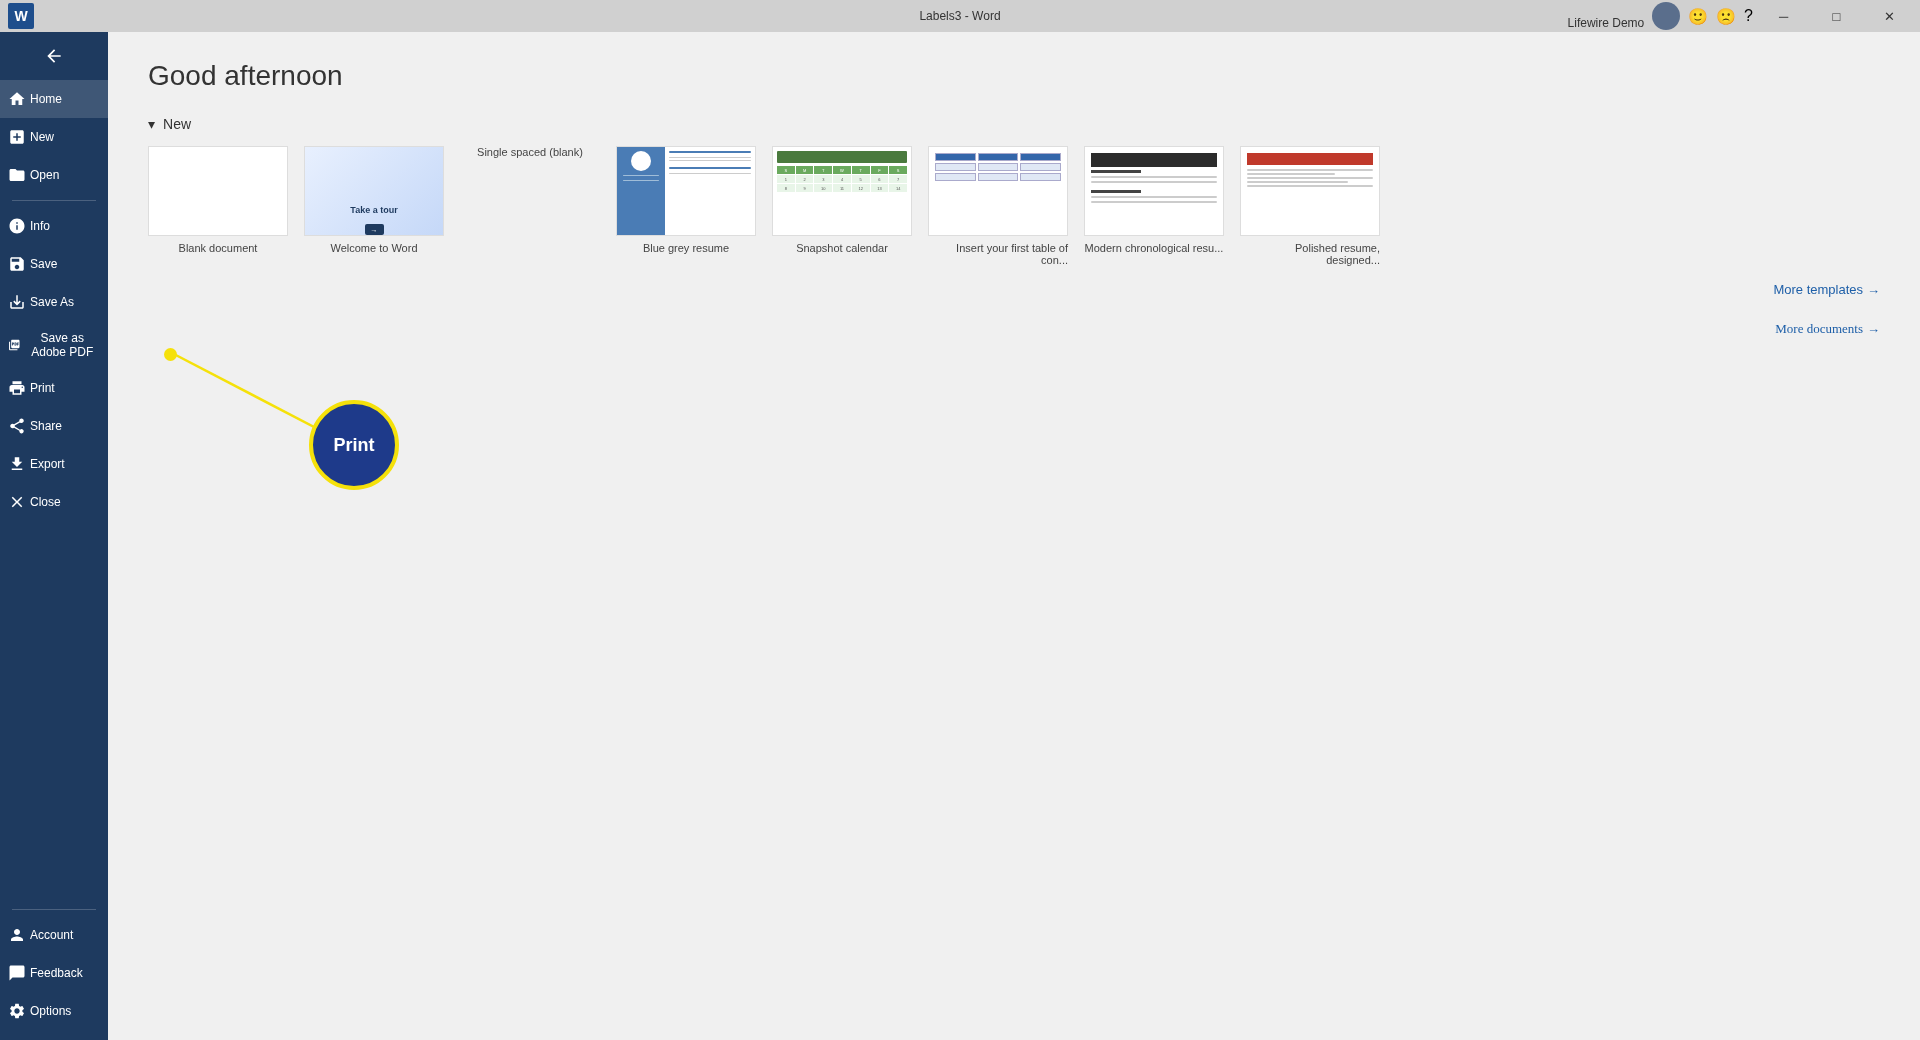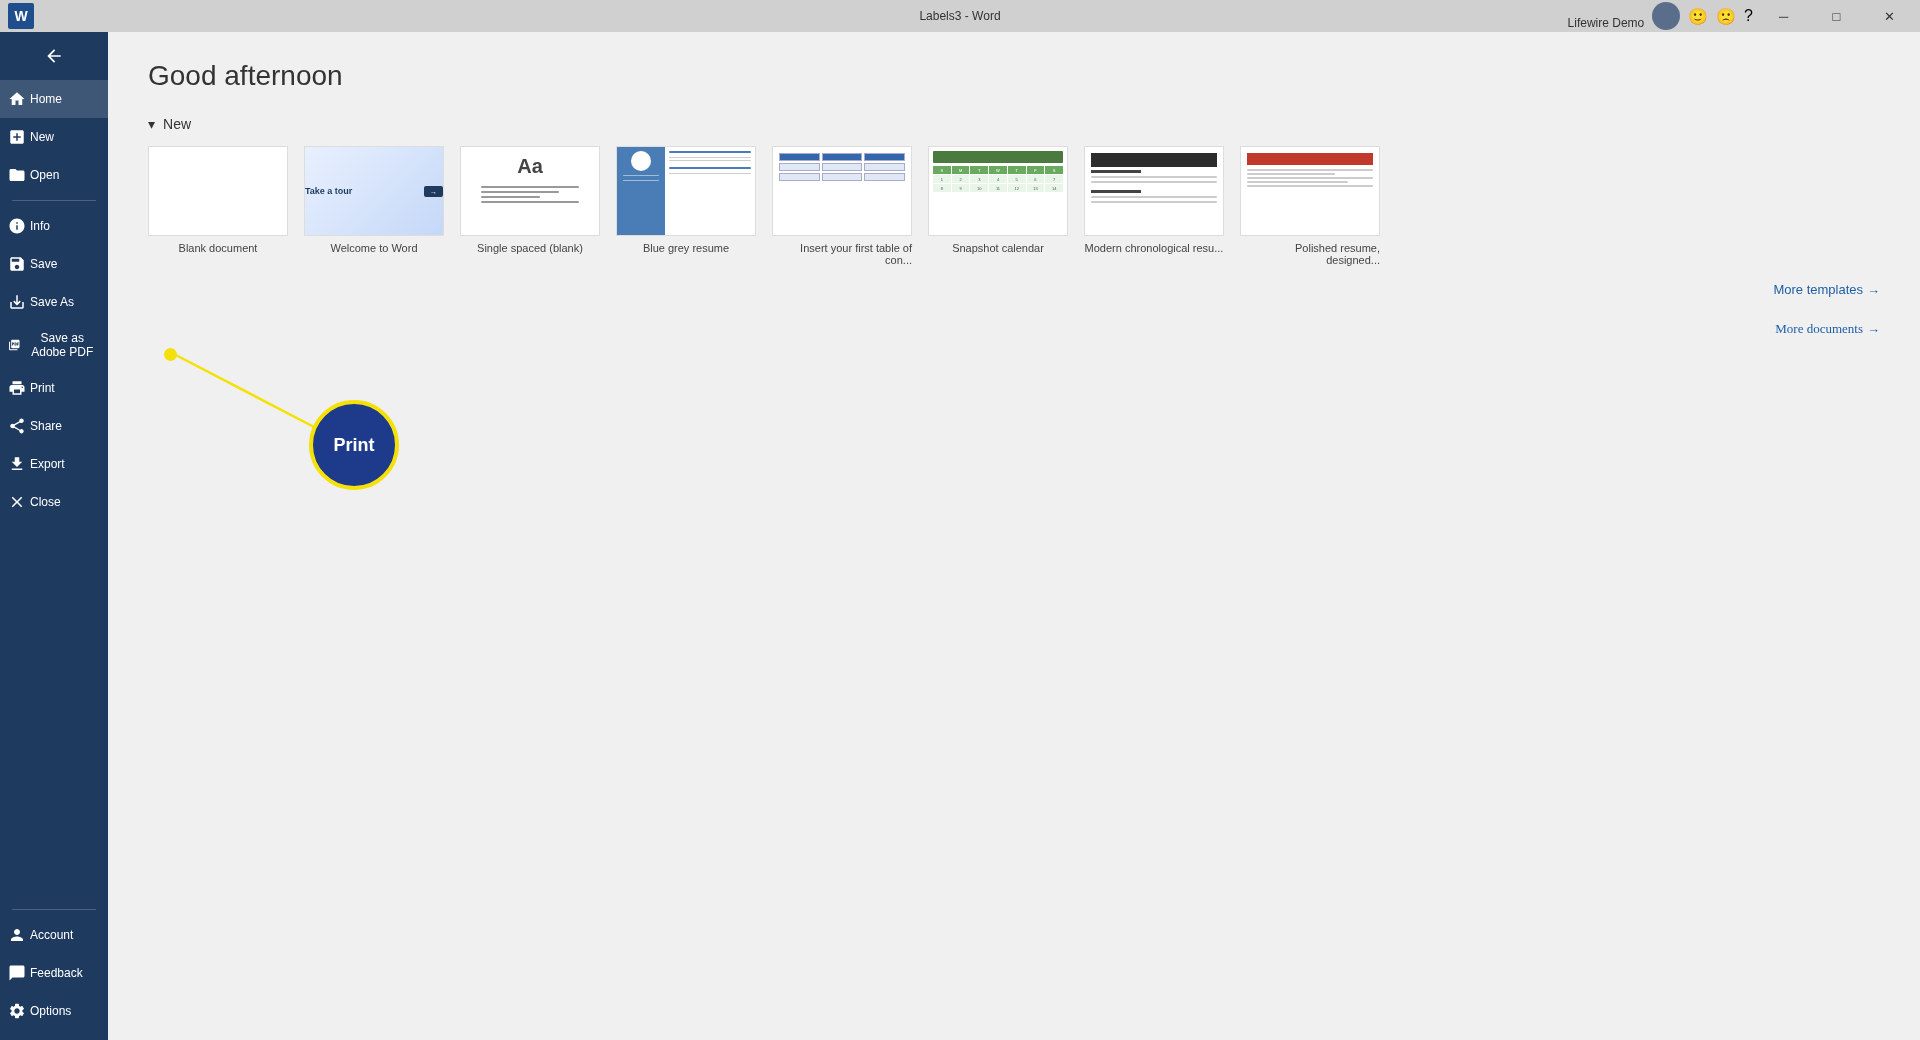--- a/index.html
+++ b/index.html
@@ -166,23 +166,23 @@
       max-width: 140px;
     }
 
     
     .blank-thumb { background: white; }
 
     
     .thumb-tour {
       width: 100%; height: 100%;
       background: linear-gradient(135deg, #e8f0fe 0%, #c5d8f8 100%);
-      display: flex; flex-direction: row;
-      align-items: center; justify-content: space-between;
-      gap: 19px;
+      display: flex; flex-direction: column;
+      align-items: center; justify-content: flex-end;
+      gap: 9px;
     }
     .thumb-tour-text { font-size: 9px; color: #1e3a5f; font-weight: bold; }
     .thumb-tour-btn {
       background: #1e3a5f; color: white; font-size: 7px;
       padding: 2px 6px; border-radius: 2px;
     }
     .thumb-single-lines {
       width: 80%; height: 80%;
       display: flex; flex-direction: column; gap: 3px; padding: 6px;
     }
@@ -458,29 +458,20 @@
         <div class="template-thumb">
           <div class="thumb-tour">
             <div class="thumb-tour-text">Take a tour</div>
             <div class="thumb-tour-btn">→</div>
           </div>
         </div>
         <span class="template-label">Welcome to Word</span>
       </div>
 
       <div class="template-item">
-        <div class="template-thumb single-thumb" style="display:flex;align-items:center;justify-content:center;flex-direction:column;padding:8px;gap:2px;">
-          <span class="thumb-aa">Aa</span>
-          <div class="thumb-single-lines" style="width:90%;display:flex;flex-direction:column;gap:3px;">
-            <div class="thumb-line thumb-line-full"></div>
-            <div class="thumb-line thumb-line-med"></div>
-            <div class="thumb-line thumb-line-short"></div>
-            <div class="thumb-line thumb-line-full"></div>
-          </div>
-        </div>
         <span class="template-label">Single spaced (blank)</span>
       </div>
 
       <div class="template-item">
         <div class="template-thumb">
           <div class="thumb-resume">
             <div class="thumb-resume-left">
               <div class="thumb-resume-avatar"></div>
               <div class="thumb-r-line" style="width:80%;background:#a0bdd8;height:1px;"></div>
               <div class="thumb-r-line" style="width:80%;background:#a0bdd8;height:1px;margin-top:2px;"></div>
@@ -488,43 +479,20 @@
             <div class="thumb-resume-lines">
               <div class="thumb-r-line" style="background:#4a7cb5;height:2px;"></div>
               <div class="thumb-r-line" style="height:1px;margin-top:2px;"></div>
               <div class="thumb-r-line" style="height:1px;"></div>
               <div class="thumb-r-line" style="background:#4a7cb5;height:2px;margin-top:4px;"></div>
               <div class="thumb-r-line" style="height:1px;margin-top:2px;"></div>
             </div>
           </div>
         </div>
         <span class="template-label">Blue grey resume</span>
-      </div>
-
-      <div class="template-item">
-        <div class="template-thumb">
-          <div class="thumb-table">
-            <div class="thumb-table-row">
-              <div class="thumb-table-cell header"></div>
-              <div class="thumb-table-cell header"></div>
-              <div class="thumb-table-cell header"></div>
-            </div>
-            <div class="thumb-table-row">
-              <div class="thumb-table-cell"></div>
-              <div class="thumb-table-cell"></div>
-              <div class="thumb-table-cell"></div>
-            </div>
-            <div class="thumb-table-row">
-              <div class="thumb-table-cell"></div>
-              <div class="thumb-table-cell"></div>
-              <div class="thumb-table-cell"></div>
-            </div>
-          </div>
-        </div>
-        <span class="template-label">Insert your first table of con...</span>
       </div>
 
       <div class="template-item">
         <div class="template-thumb">
           <div class="thumb-calendar">
             <div class="thumb-cal-header"></div>
             <div class="thumb-cal-grid">
               <div class="thumb-cal-cell header">S</div>
               <div class="thumb-cal-cell header">M</div>
               <div class="thumb-cal-cell header">T</div>
@@ -547,20 +515,43 @@
               <div class="thumb-cal-cell">13</div>
               <div class="thumb-cal-cell">14</div>
             </div>
           </div>
         </div>
         <span class="template-label">Snapshot calendar</span>
       </div>
 
       <div class="template-item">
         <div class="template-thumb">
+          <div class="thumb-table">
+            <div class="thumb-table-row">
+              <div class="thumb-table-cell header"></div>
+              <div class="thumb-table-cell header"></div>
+              <div class="thumb-table-cell header"></div>
+            </div>
+            <div class="thumb-table-row">
+              <div class="thumb-table-cell"></div>
+              <div class="thumb-table-cell"></div>
+              <div class="thumb-table-cell"></div>
+            </div>
+            <div class="thumb-table-row">
+              <div class="thumb-table-cell"></div>
+              <div class="thumb-table-cell"></div>
+              <div class="thumb-table-cell"></div>
+            </div>
+          </div>
+        </div>
+        <span class="template-label">Insert your first table of con...</span>
+      </div>
+
+      <div class="template-item">
+        <div class="template-thumb">
           <div class="thumb-modern">
             <div class="thumb-m-header"></div>
             <div class="thumb-m-section"></div>
             <div class="thumb-m-line"></div>
             <div class="thumb-m-line"></div>
             <div class="thumb-m-section" style="margin-top:4px;"></div>
             <div class="thumb-m-line"></div>
             <div class="thumb-m-line"></div>
           </div>
         </div>

